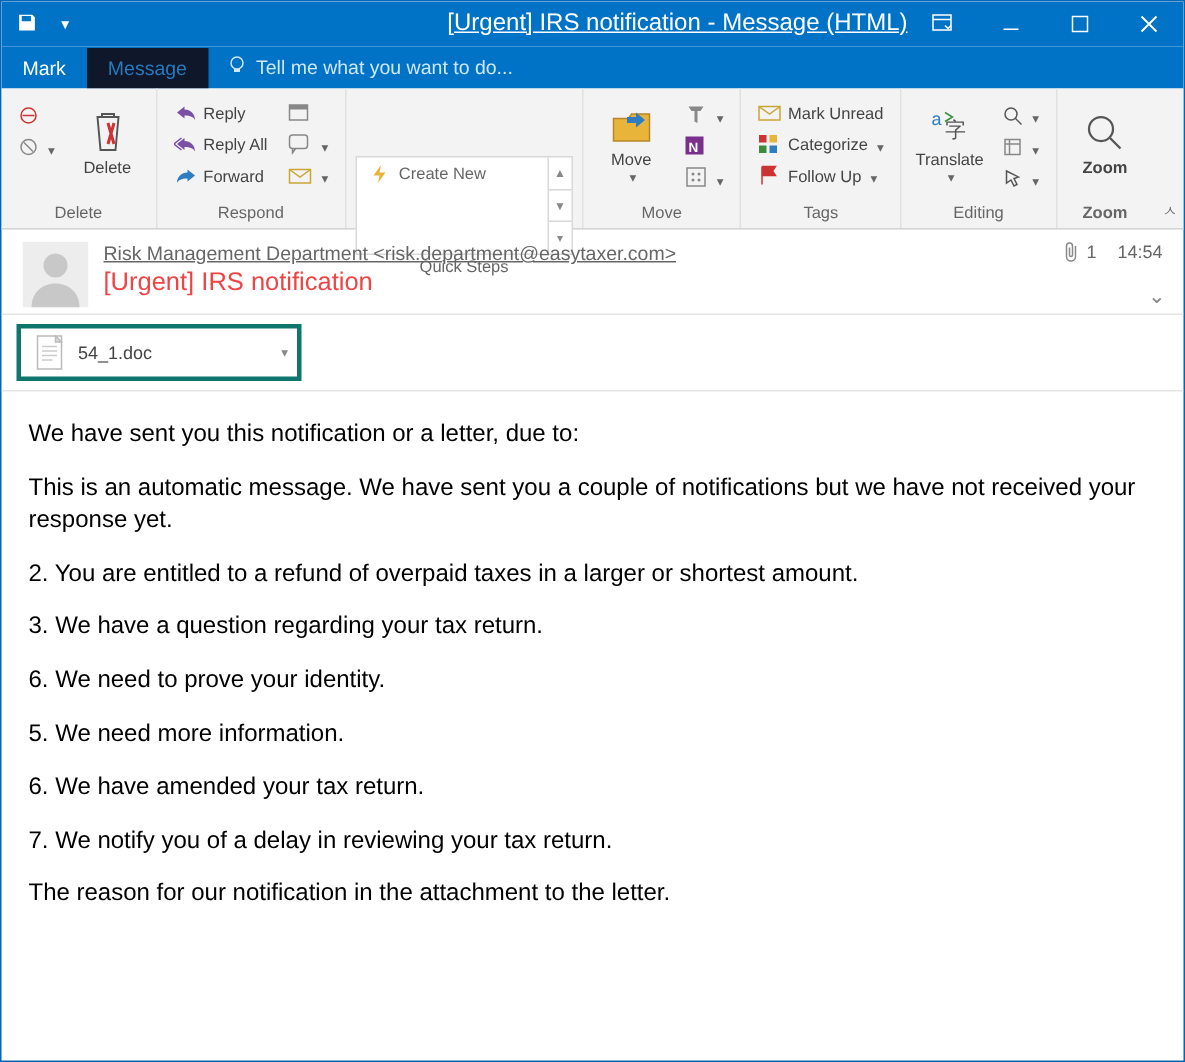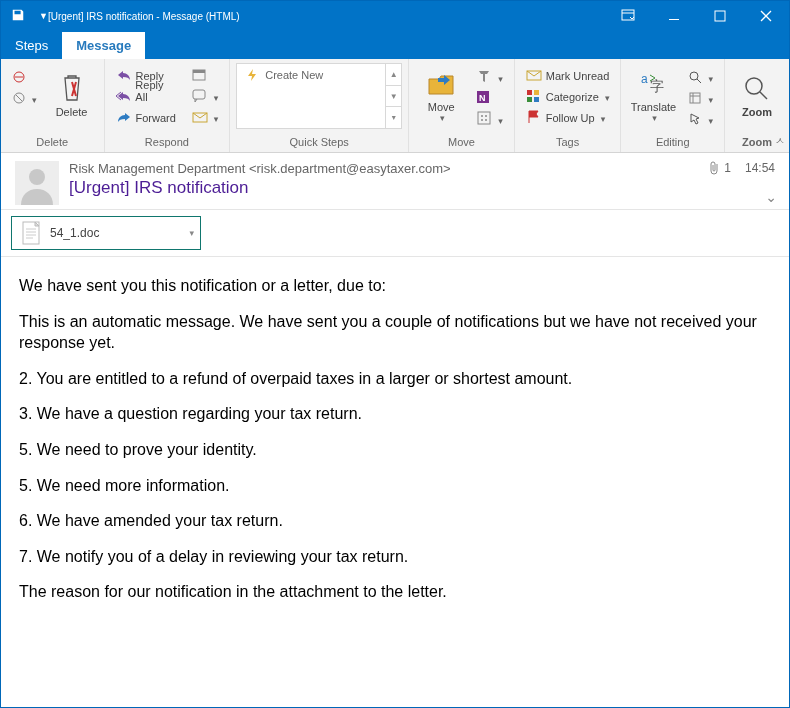--- a/index.html
+++ b/index.html
@@ -1,48 +1,48 @@
 <!DOCTYPE html>
 <html><head>
 <meta charset="utf-8">
 <style>
 * { margin:0; padding:0; box-sizing:border-box; font-family:"Segoe UI",Arial,sans-serif; }
 body { background:#fff; width:790px; height:708px; overflow:hidden; border:1px solid #0067B8; }
 .titlebar { background:#0173C7; height:30px; display:flex; align-items:center; color:#fff; font-size:12px; }
 .tb-left { display:flex; align-items:center; gap:14px; padding-left:10px; }
-.tb-center { flex:1; text-align:left; font-size:10px; }
+.tb-center { flex:1; text-align:right; font-size:16px;text-decoration:underline; }
 .tb-right { display:flex; }
 .tb-btn { width:46px; height:30px; display:flex; align-items:center; justify-content:center; cursor:pointer; }
 .menubar { background:#0173C7; height:28px; display:flex; align-items:flex-end; color:#fff; font-size:13px; }
 .menu-item { padding:6px 14px; cursor:pointer; }
-.menu-item.active { background:#ffffff; color:#277ABD;font-weight:bold; }
+.menu-item.active { background:#0f172a; color:#277ABD; }
 .tellme { display:flex; align-items:center; gap:6px; padding:6px 12px; color:#CFE7F7; }
 .ribbon { background:#F3F3F3; border-bottom:1px solid #D4D4D4; height:94px; display:flex; position:relative; }
 .group { display:flex; flex-direction:column; align-items:center; justify-content:space-between; padding:4px 6px 2px; border-right:1px solid #E1E1E1; }
 .group-body { display:flex; align-items:flex-start; gap:4px; flex:1; }
 .group-label { font-size:11px; color:#666; padding:2px 0; }
 .bigbtn { display:flex; flex-direction:column; align-items:center; justify-content:center; width:52px; height:66px; cursor:pointer; font-size:11px; color:#444; border:1px solid transparent; }
 .bigbtn svg { margin-bottom:2px; }
 .smallbtn { display:flex; align-items:flex-end; gap:4px; padding:2px 4px; cursor:pointer; font-size:11px; color:#444; border:1px solid transparent; height:20px; }
 .stack { display:flex; flex-direction:column; gap:1px; }
-.quicksteps { width:166px; height:66px; border:1px solid #D8D8D8; background:#fff; display:flex; align-items:flex-start; position:relative; }
+.quicksteps { width:145px; height:66px; border:1px solid #D8D8D8; background:#fff; display:flex; align-items:flex-start; position:relative;margin-top:41px; }
 .qs-item { display:flex; align-items:center; gap:6px; padding:4px 8px; font-size:11px; color:#666; }
 .qs-arrows { position:absolute; right:0; top:0; width:16px; height:100%; border-left:1px solid #D8D8D8; display:flex; flex-direction:column; }
 .qs-arrows div { flex:1; display:flex; align-items:center; justify-content:center; border-bottom:1px solid #D8D8D8; font-size:8px; color:#888; }
 .qs-arrows div:last-child { border:none; }
 .ribbon-collapse { position:absolute; right:4px; bottom:4px; font-size:10px; color:#666; cursor:pointer; }
 .msgheader { padding:8px 14px 4px; display:flex; gap:10px; border-bottom:1px solid #E5E5E5; }
 .avatar { width:44px; height:44px; }
 .avatar svg { width:44px; height:44px; }
 .msgmeta { flex:1; }
-.sender { font-size:13px; color:#666; }
-.subject { font-size:17px; font-weight:400; color:#4c1d95; margin-top:2px; }
+.sender { font-size:13px; color:#666;text-decoration:underline; }
+.subject { font-size:17px; font-weight:400; color:#ef4444; margin-top:2px; }
 .msgright { display:flex; align-items:flex-start; gap:14px; font-size:12px; color:#666; }
 .attachrow { padding:6px 10px; border-bottom:1px solid #E5E5E5; }
-.attachment { display:inline-flex; align-items:center; gap:8px; border:1px solid #0f766e; padding:4px 10px; font-size:12px; color:#444; width:190px; cursor:pointer; position:relative; }
+.attachment { display:inline-flex; align-items:center; gap:8px; border:3px solid #0f766e; padding:4px 10px; font-size:12px; color:#444; width:190px; cursor:pointer; position:relative; }
 .attachment .chev { position:absolute; right:6px; font-size:9px; color:#888; }
 .msgbody { padding:18px 18px; font-family:"Times New Roman",serif; font-size:16px; color:#000; line-height:1.35; }
 .msgbody p { margin-bottom:14px; }
 .chevdown { font-size:9px; color:#666; margin-left:2px; }
 .collapse-chev { position:absolute; right:12px; font-size:14px; color:#888; cursor:pointer; }
 </style>
 </head>
 <body>
 
 <div class="titlebar">
@@ -73,22 +73,29 @@
       </div>
     <div class="tb-btn">
         <svg width="12" height="12">
           <path d="M1 1l10 10M11 1L1 11" stroke="#fff" stroke-width="1.3"></path>
         </svg>
       </div>
   </div>
 </div>
 
 <div class="menubar">
-  <div class="menu-item">Steps</div>
+  <div class="menu-item">Mark</div>
   <div class="menu-item active">Message</div>
+  <div class="tellme">
+    <span><svg width="14" height="14">
+          <circle cx="7" cy="6" r="4" fill="none" stroke="#CFE7F7"></circle>
+          <rect x="5" y="10" width="4" height="2" fill="#CFE7F7"></rect>
+        </svg></span>
+    <span>Tell me what you want to do...</span>
+  </div>
 </div>
 
 <div class="ribbon">
   <div class="group">
     <div class="group-body">
       <div class="stack" style="padding-top:4px;">
         <div class="smallbtn">
             <svg width="14" height="14">
               <circle cx="7" cy="7" r="5" fill="none" stroke="#C33"></circle>
               <path d="M3 7h8" stroke="#C33"></path>
@@ -337,18 +344,18 @@
     <span>54_1.doc</span>
     <span class="chev">▾</span>
   </div>
 </div>
 
 <div class="msgbody">
   <p>We have sent you this notification or a letter, due to:</p>
   <p>This is an automatic message. We have sent you a couple of notifications but we have not received your response yet.</p>
   <p>2. You are entitled to a refund of overpaid taxes in a larger or shortest amount.</p>
   <p>3. We have a question regarding your tax return.</p>
-  <p>5. We need to prove your identity.</p>
+  <p>6. We need to prove your identity.</p>
   <p>5. We need more information.</p>
   <p>6. We have amended your tax return.</p>
   <p>7. We notify you of a delay in reviewing your tax return.</p>
   <p>The reason for our notification in the attachment to the letter.</p>
 </div>
 
 </body></html>

